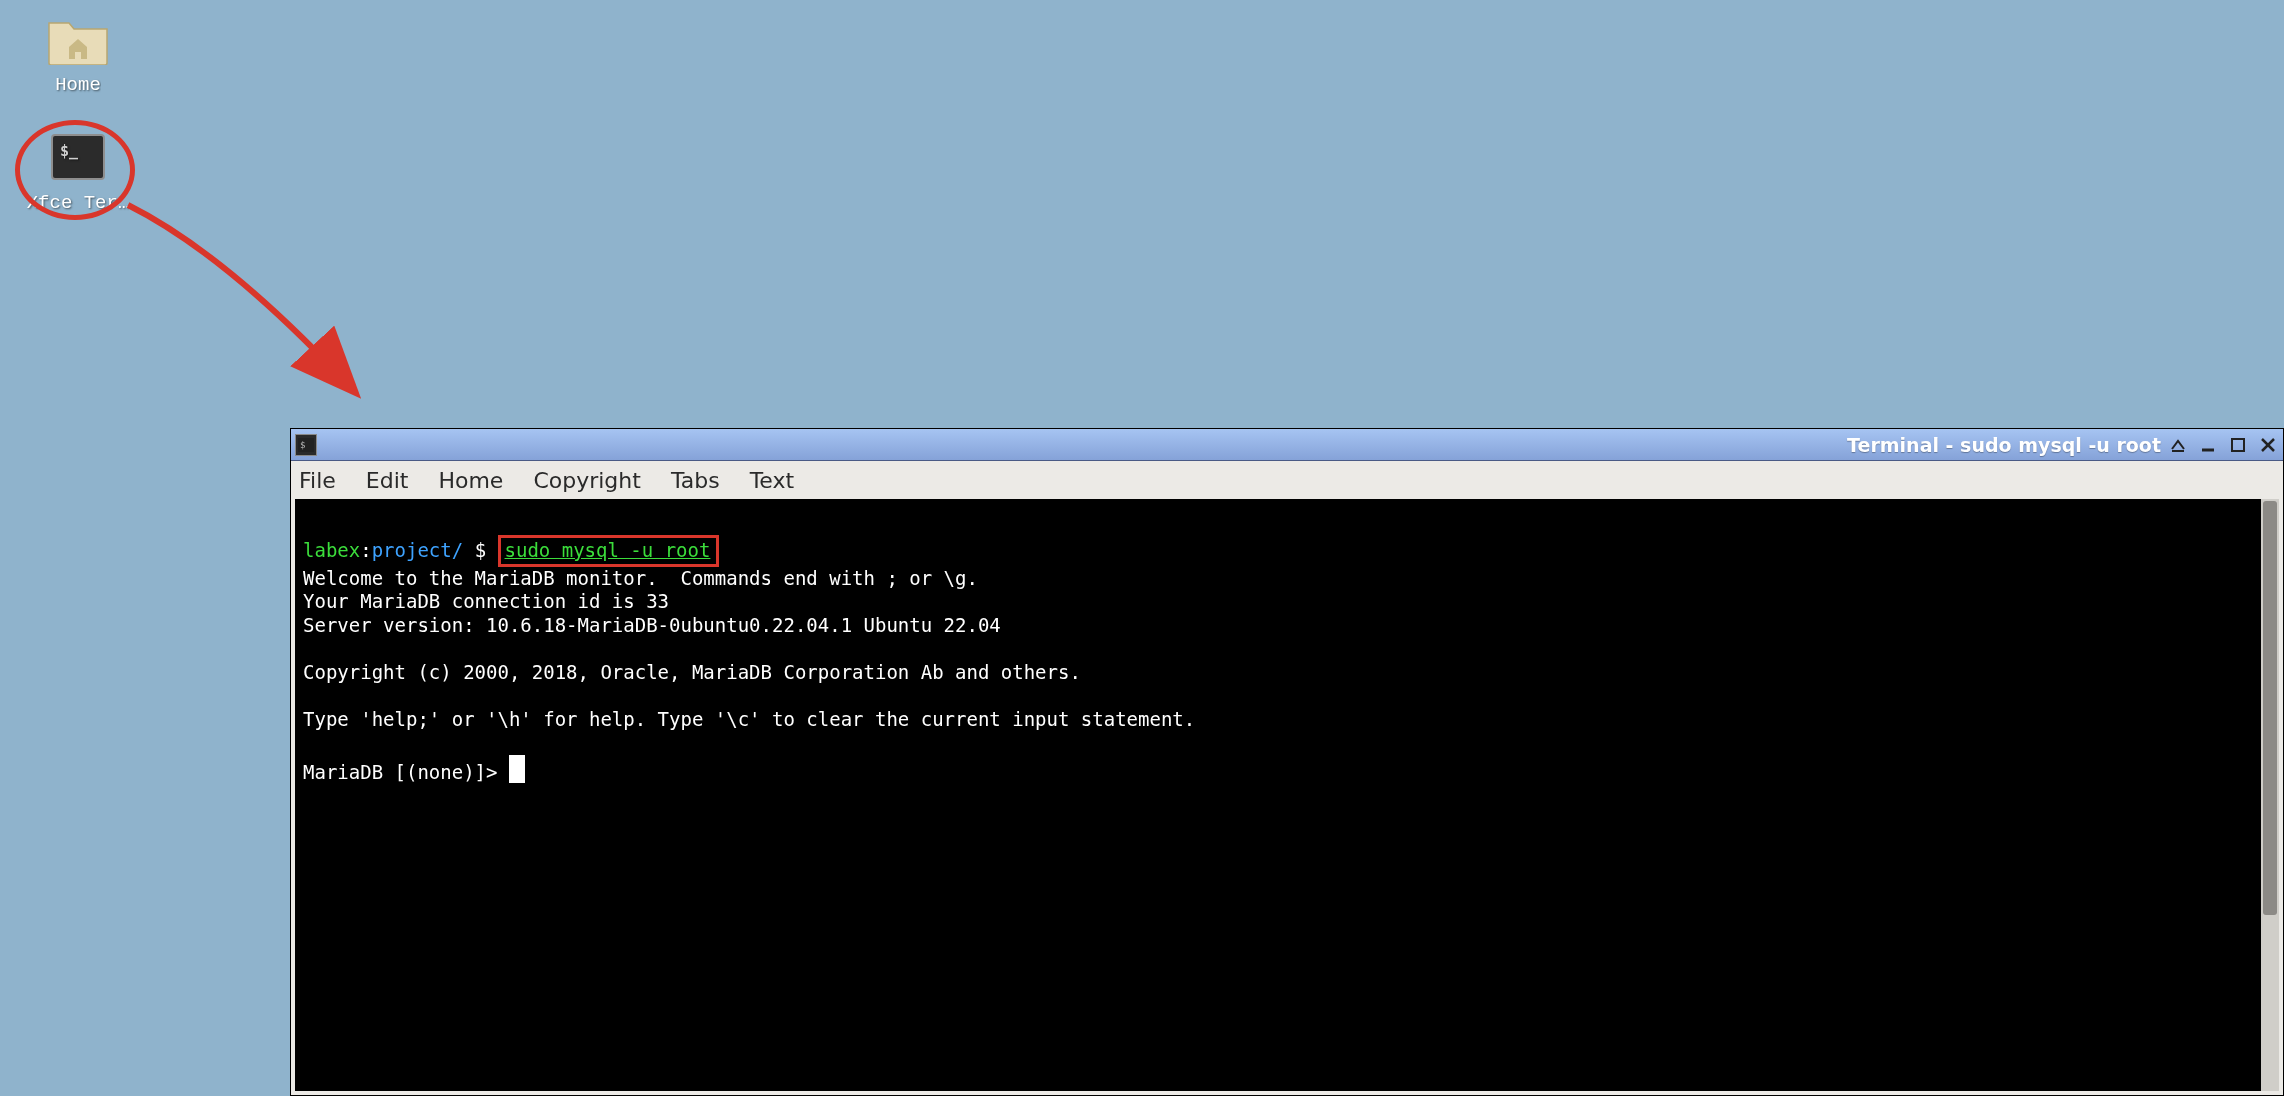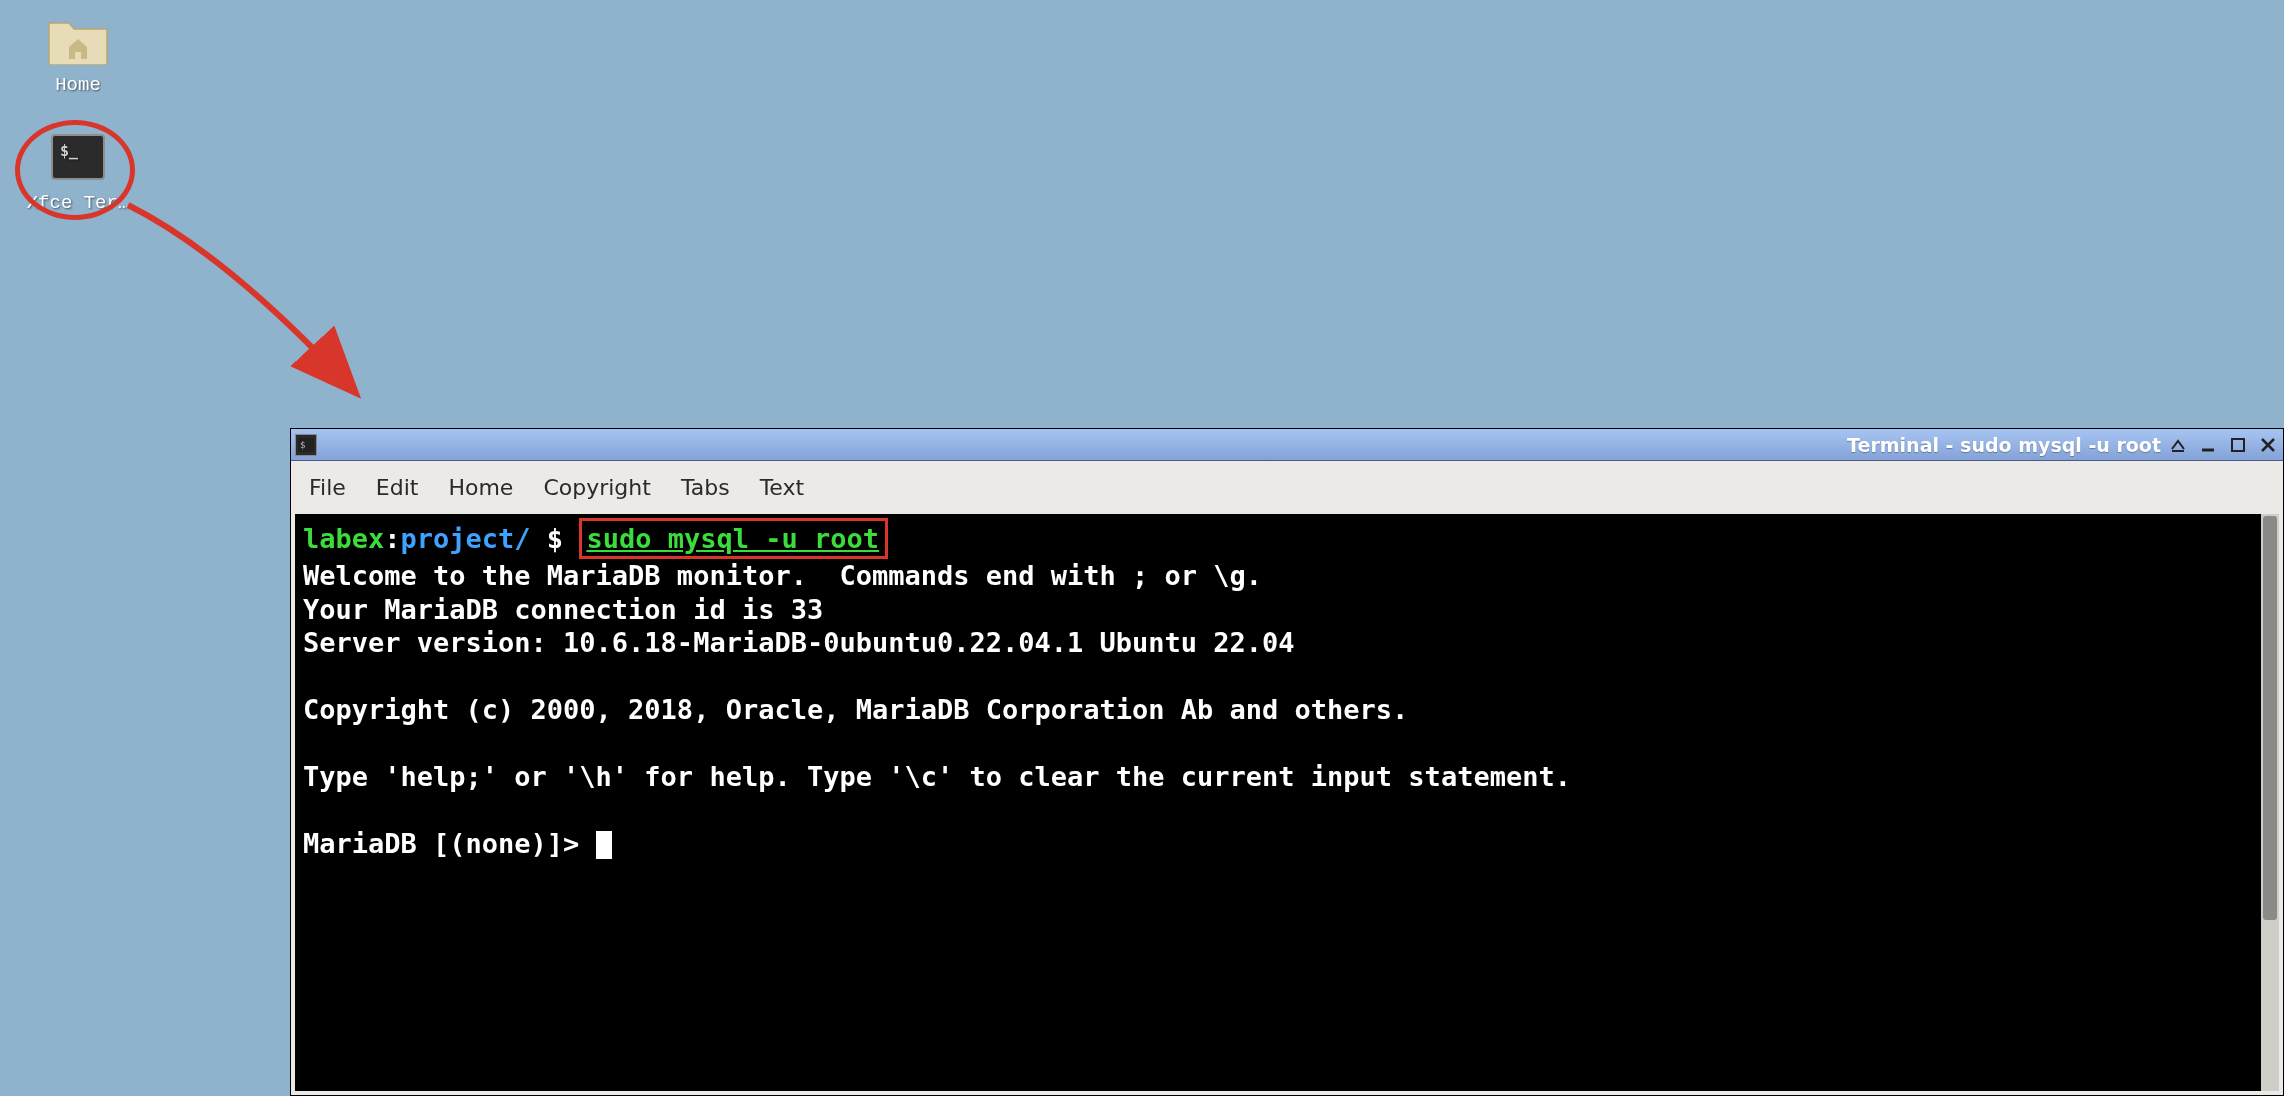--- a/index.html
+++ b/index.html
@@ -116,48 +116,49 @@
     height: 22px;
     display: flex;
     align-items: center;
     justify-content: center;
     font-size: 18px;
     font-weight: bold;
     color: #222;
     cursor: pointer;
   }
   .menubar {
-    height: 53px;
+    height: 38px;
     background: #eceae6;
     display: flex;
     align-items: center;
     gap: 30px;
-    padding: 0 18px;
+    padding: 0 8px;
     font-size: 22px;
     color: #2a2a2a;
   }
   .menubar .menu-item { cursor: pointer; }
 
   .term-body {
     flex: 1;
     background: #000;
     margin: 0 4px 4px 4px;
     position: relative;
     overflow: hidden;
   }
   .term-inner {
     position: absolute;
     inset: 0 20px 0 0;
     padding: 4px 8px 8px 8px;
     font-family: "DejaVu Sans Mono","Liberation Mono",Consolas,monospace;
-    font-size: 27px;
+    font-size: 19px;
     line-height: 1.24;
     color: #fff;
     white-space: pre;
-    font-weight: bold;
+    font-weight: normal;
+    margin-top: 32px;
   }
   .scrollbar {
     position: absolute;
     right: 0;
     top: 0;
     bottom: 0;
     width: 18px;
     background: #d0cec9;
   }
   .scrollbar .thumb {

